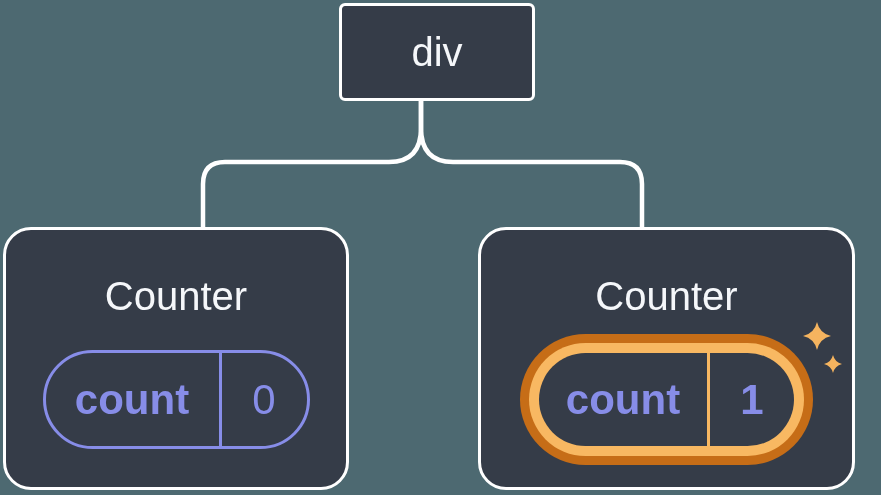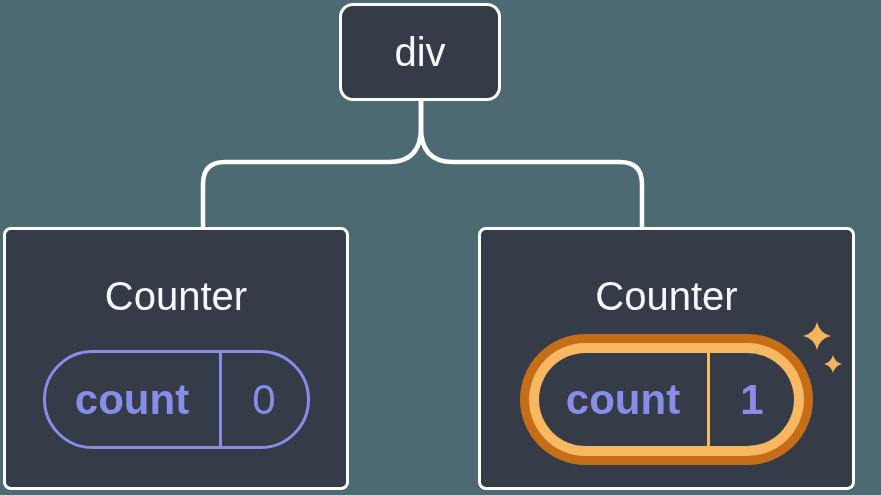--- a/index.html
+++ b/index.html
@@ -4,29 +4,29 @@
 <style>
   html,body { margin:0; padding:0; background:#4D6971; }
   .canvas {
     position:relative; width:881px; height:495px; background:#4D6971;
     font-family:"Liberation Sans", sans-serif; overflow:hidden;
   }
   svg.connectors { position:absolute; left:0; top:0; z-index:1; }
   svg.connectors path { stroke:#FFFFFF; stroke-width:4.5; fill:none; }
 
   .node-root {
-    position:absolute; left:339px; top:3px; width:162px; height:98px;
-    background:#353C48; border:3px solid #FFFFFF; border-radius:14px;
+    position:absolute; left:339px; top:3px; width:196px; height:98px;
+    background:#353C48; border:3px solid #FFFFFF; border-radius:6px;
     box-sizing:border-box; display:flex; align-items:center; justify-content:center;
     color:#F5F7FA; font-size:40px; font-weight:500; z-index:2;
   }
 
   .card {
     position:absolute; top:227px; height:263px;
-    background:#353C48; border:3px solid #FFFFFF; border-radius:8px;
+    background:#353C48; border:3px solid #FFFFFF; border-radius:28px;
     box-sizing:border-box; display:flex; flex-direction:column; align-items:center;
     z-index:2;
   }
   .card-left  { left:3px;   width:346px; }
   .card-right { left:478px; width:377px; }
 
   .card-title {
     margin-top:46px; font-size:40px; line-height:40px; font-weight:500;
     color:#F5F7FA;
   }

